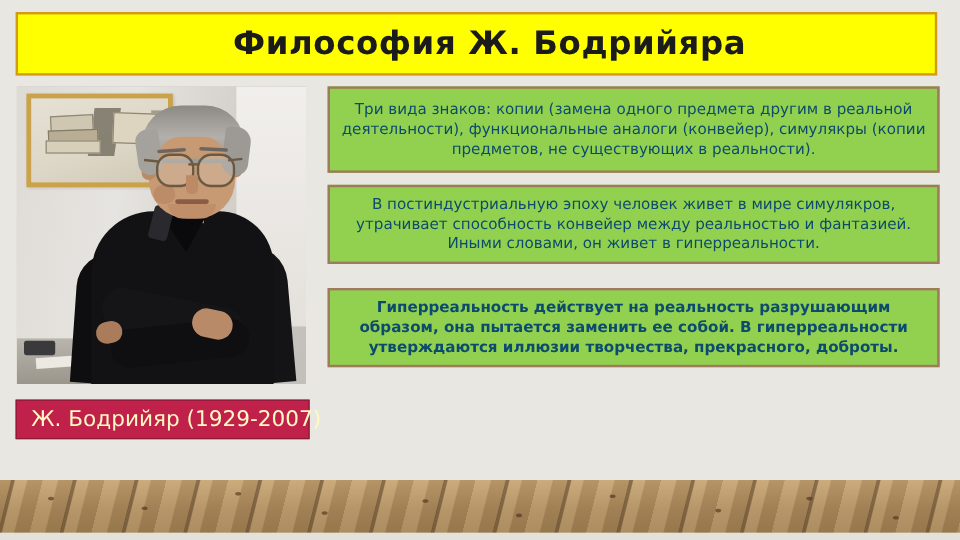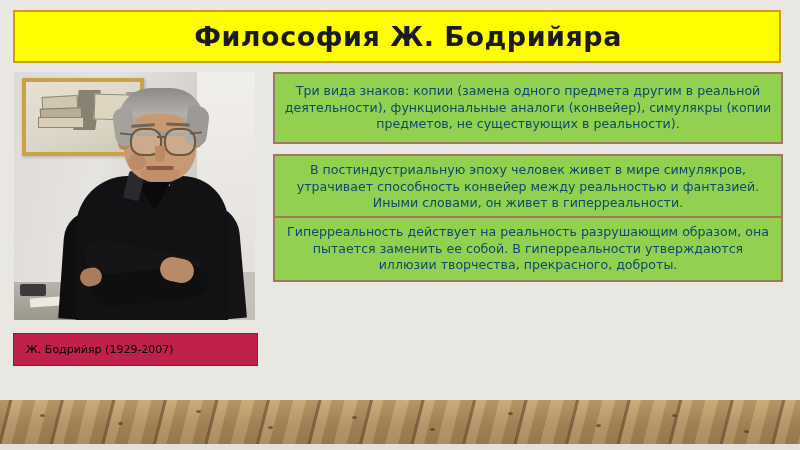--- a/index.html
+++ b/index.html
@@ -267,22 +267,22 @@
     width: 245px;
     height: 33px;
     box-sizing: border-box;
     background: #c0214a;
     border: 1px solid #8e1837;
     display: flex;
     align-items: center;
     padding-left: 12px;
   }
   #caption-text {
-    font-size: 11px;
-    color: #000000;
+    font-size: 18px;
+    color: #fef9c3;
     white-space: nowrap;
   }
 
   
   .green-box {
     position: absolute;
     left: 273px;
     width: 510px;
     box-sizing: border-box;
     background: #92d14f;
@@ -293,21 +293,21 @@
     padding: 3px 8px;
   }
   .green-text {
     font-size: 12.6px;
     line-height: 1.34;
     color: #0c4a6e;
     text-align: center;
   }
   #green-box-0 { top: 72px;  height: 72px; }
   #green-box-1 { top: 154px; height: 66px; }
-  #green-box-2 { top: 216px; height: 66px; }
+  #green-box-2 { top: 240px; height: 66px; font-weight: bold; }
   #green-box-3 { top: 306px; height: 66px; }
 
   
   #floor {
     position: absolute;
     left: 0;
     top: 400px;
     width: 800px;
     height: 44px;
     overflow: hidden;

